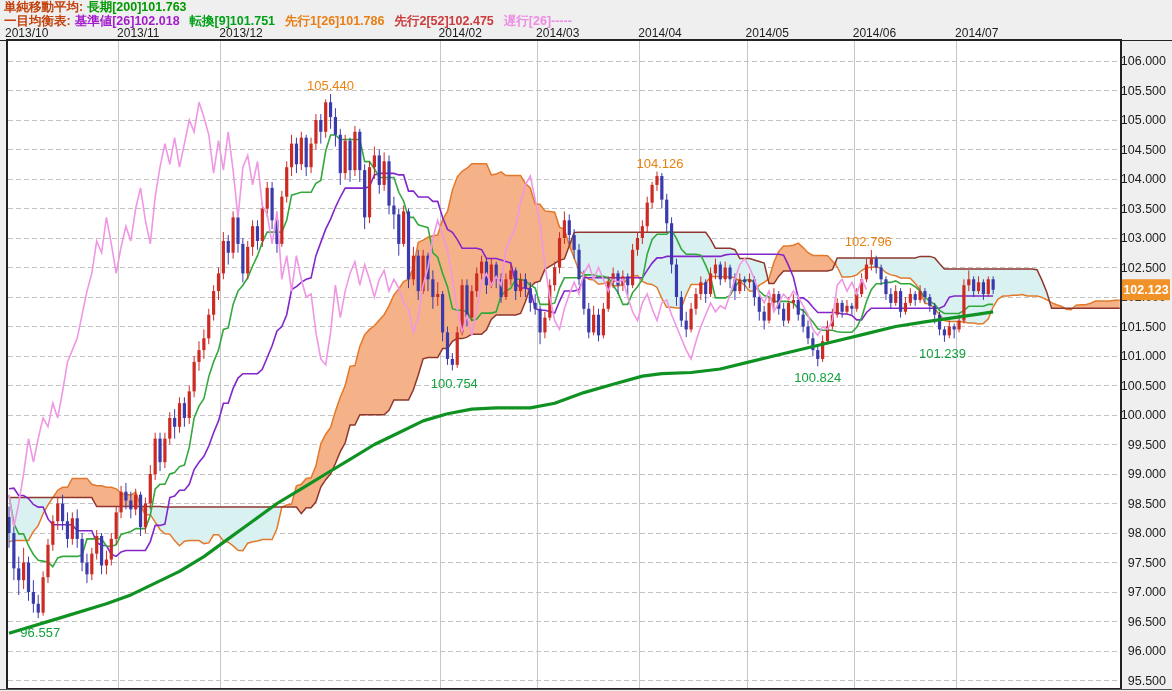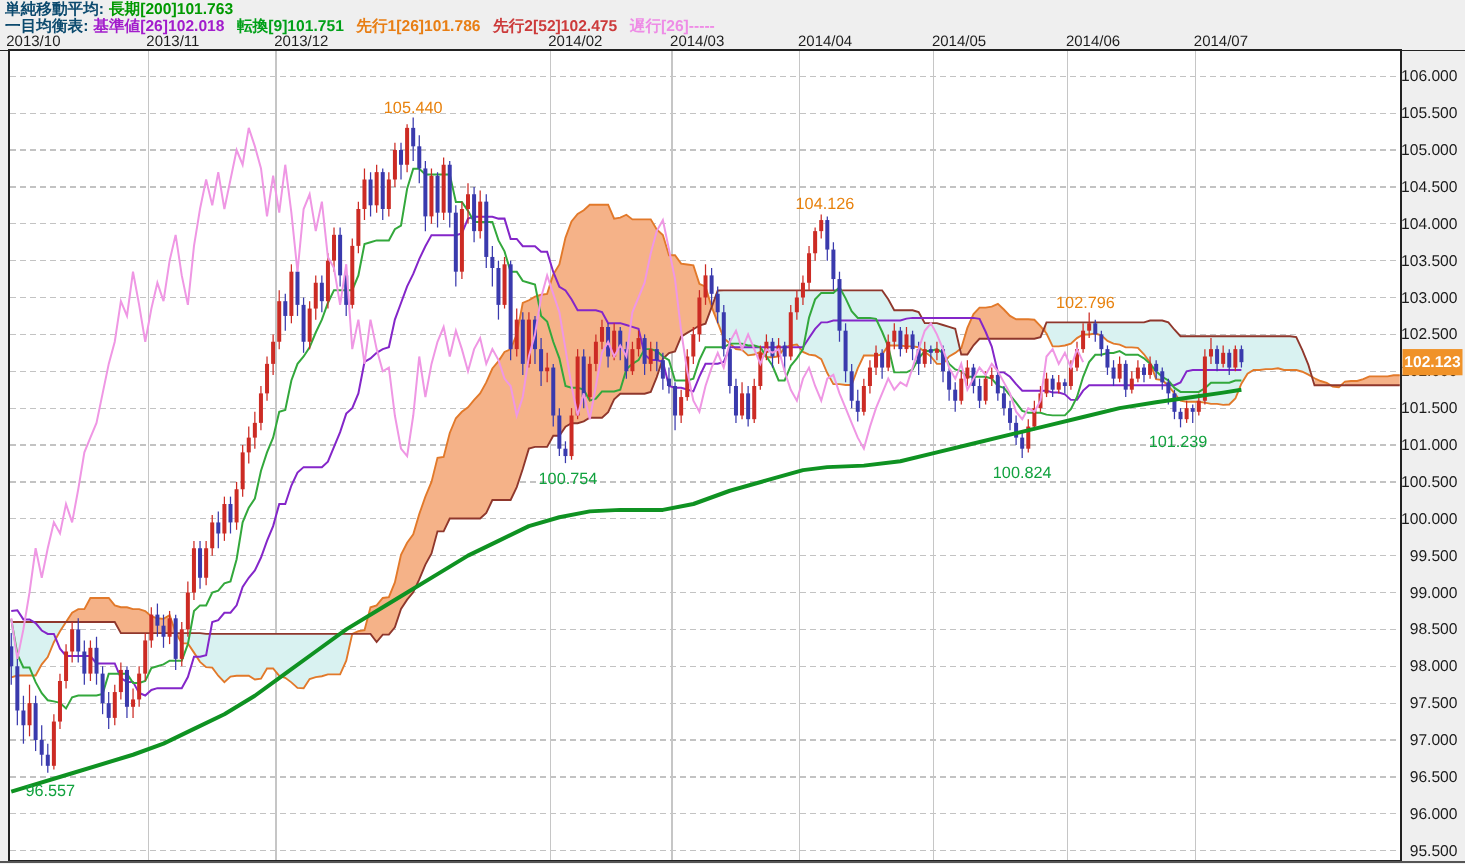--- a/index.html
+++ b/index.html
@@ -1,19 +1,19 @@
 <!DOCTYPE html>
 <html><head>
 <meta charset="utf-8">
 <style>
   html,body{margin:0;padding:0}
   body{width:1172px;height:691px;background:#efefef;font-family:"Liberation Sans",sans-serif;position:relative;overflow:hidden}
   #stage{position:absolute;left:0;top:0;width:1172px;height:691px}
   .hdr{position:absolute;left:4px;top:1px;z-index:5;font-size:12.5px;line-height:13.5px;white-space:nowrap}
-  .hdr .lbl{color:#0c4a6e;font-weight:bold;margin-right:4px}
+  .hdr .lbl{color:#c2410c;font-weight:bold;margin-right:4px}
   .hdr .it{margin-right:10px;font-weight:bold}
   svg text{font-family:"Liberation Sans",sans-serif}
 </style>
 </head>
 <body>
 
 <div id="stage">
   <svg id="chart" width="1172" height="691">
       <rect x="7" y="40" width="1114" height="649" fill="#ffffff"></rect>
       <defs>

